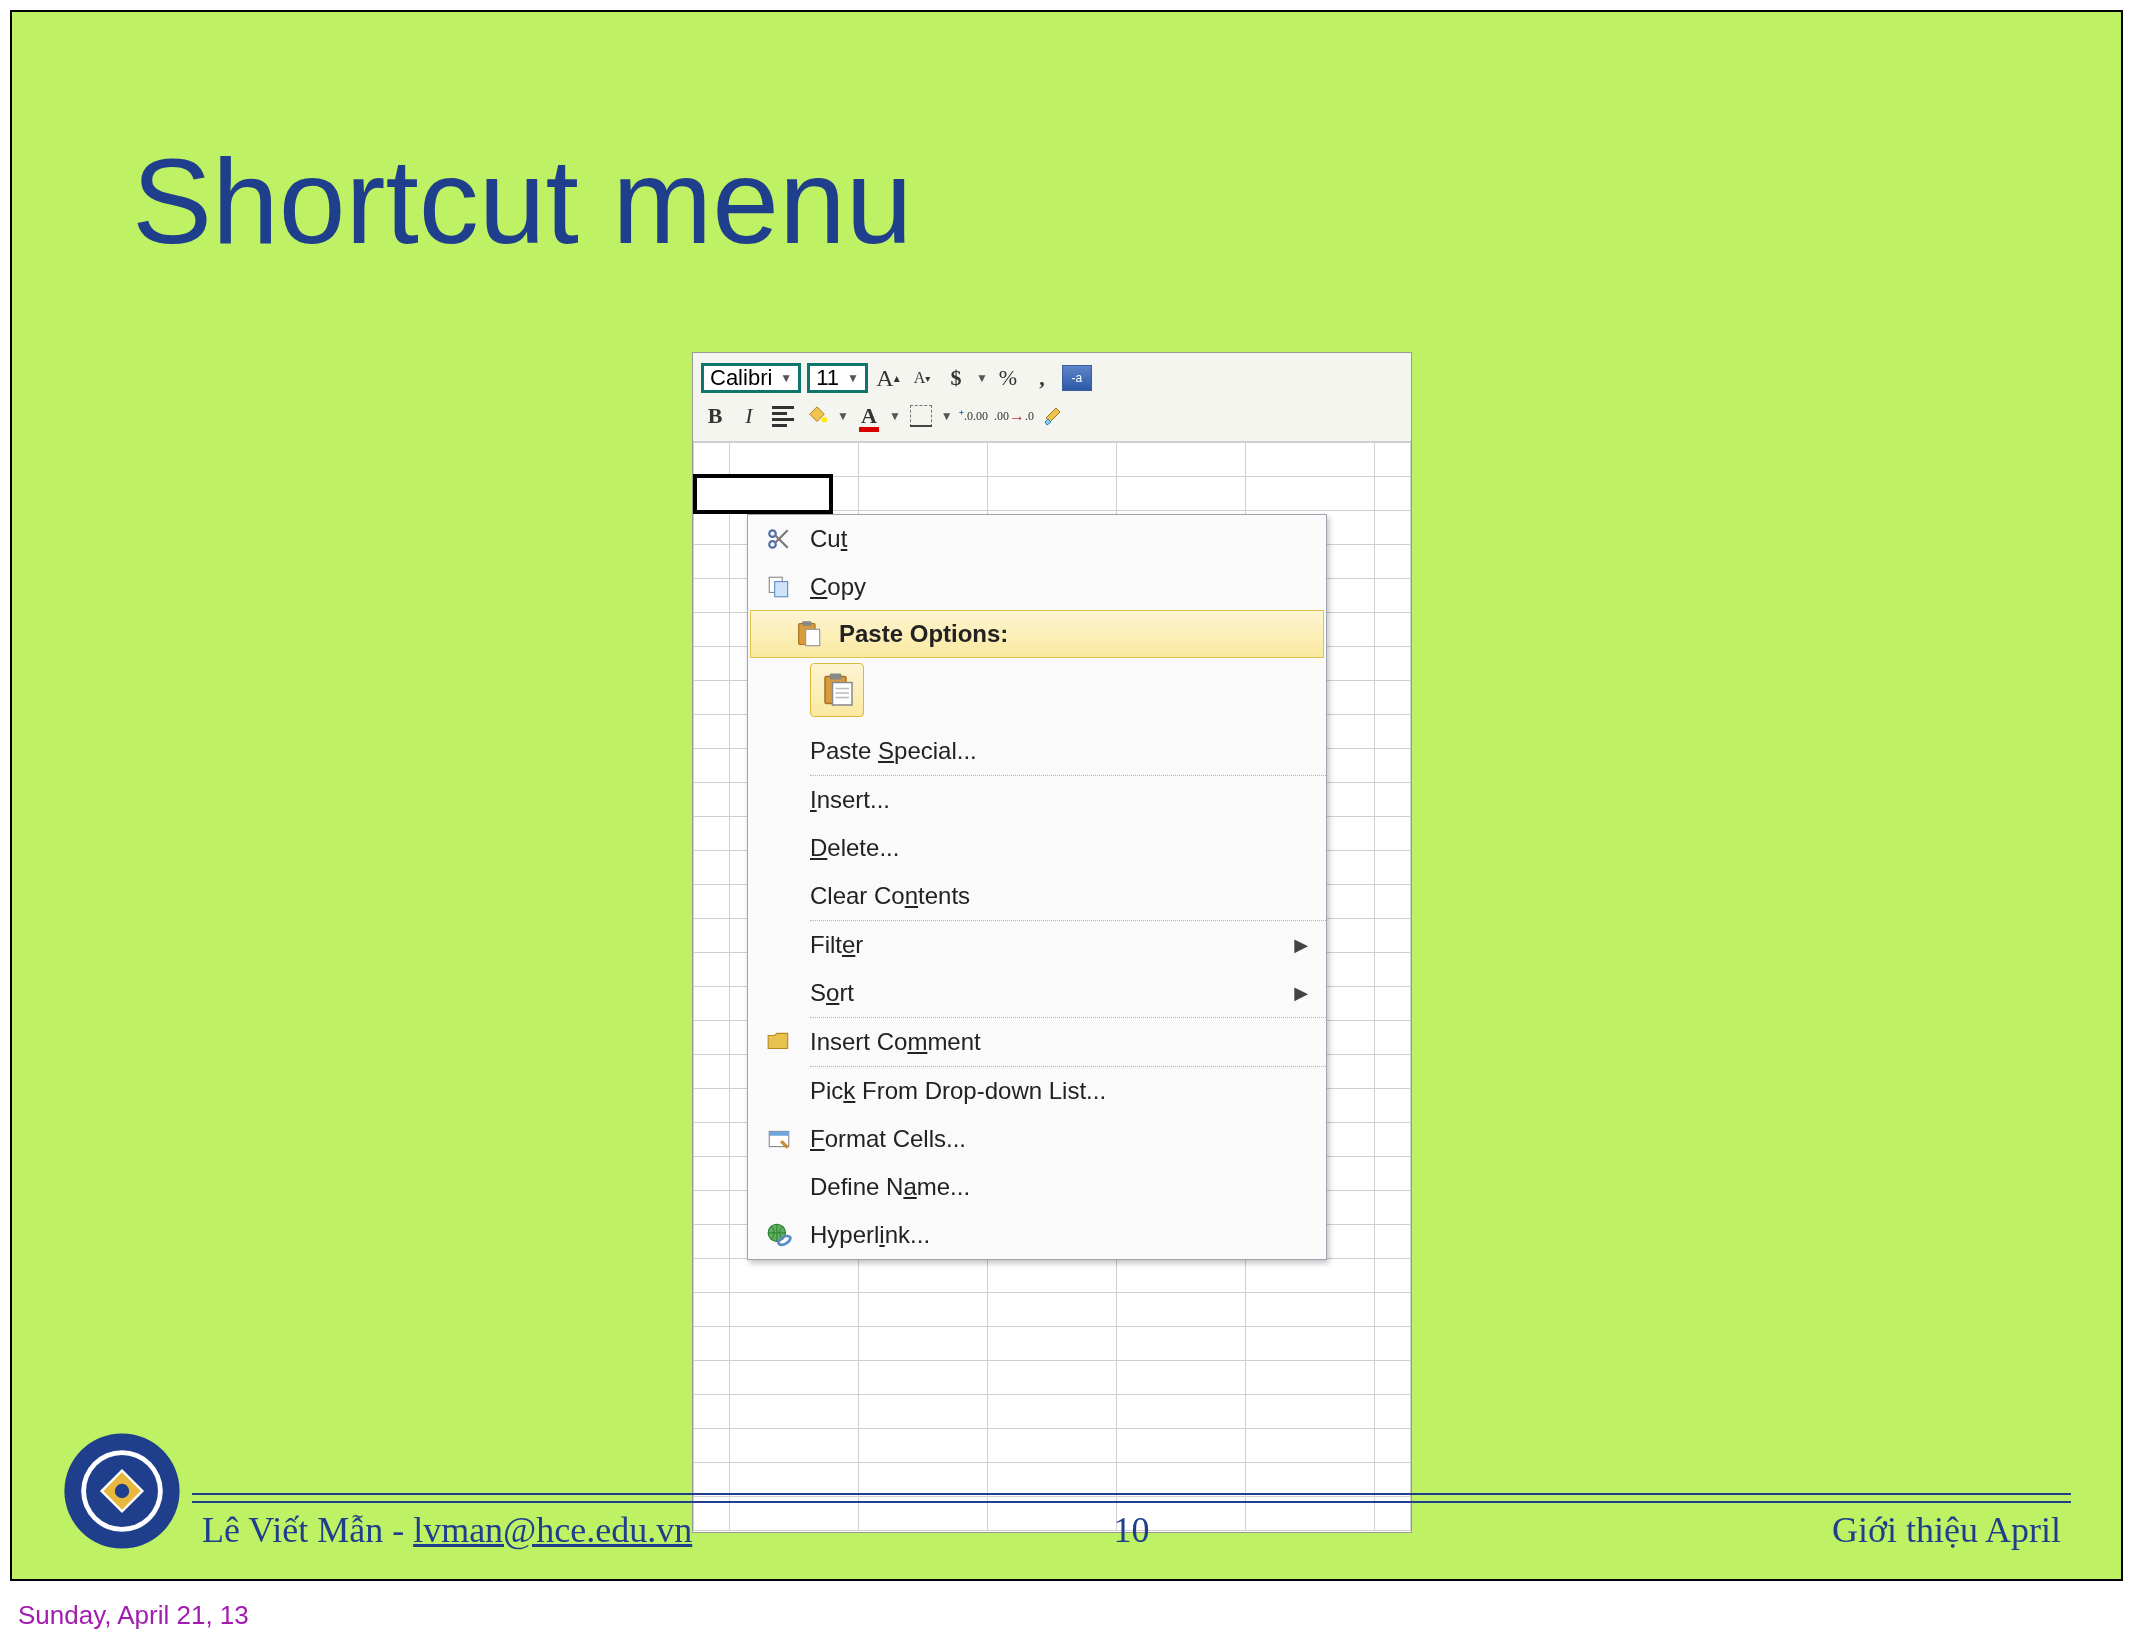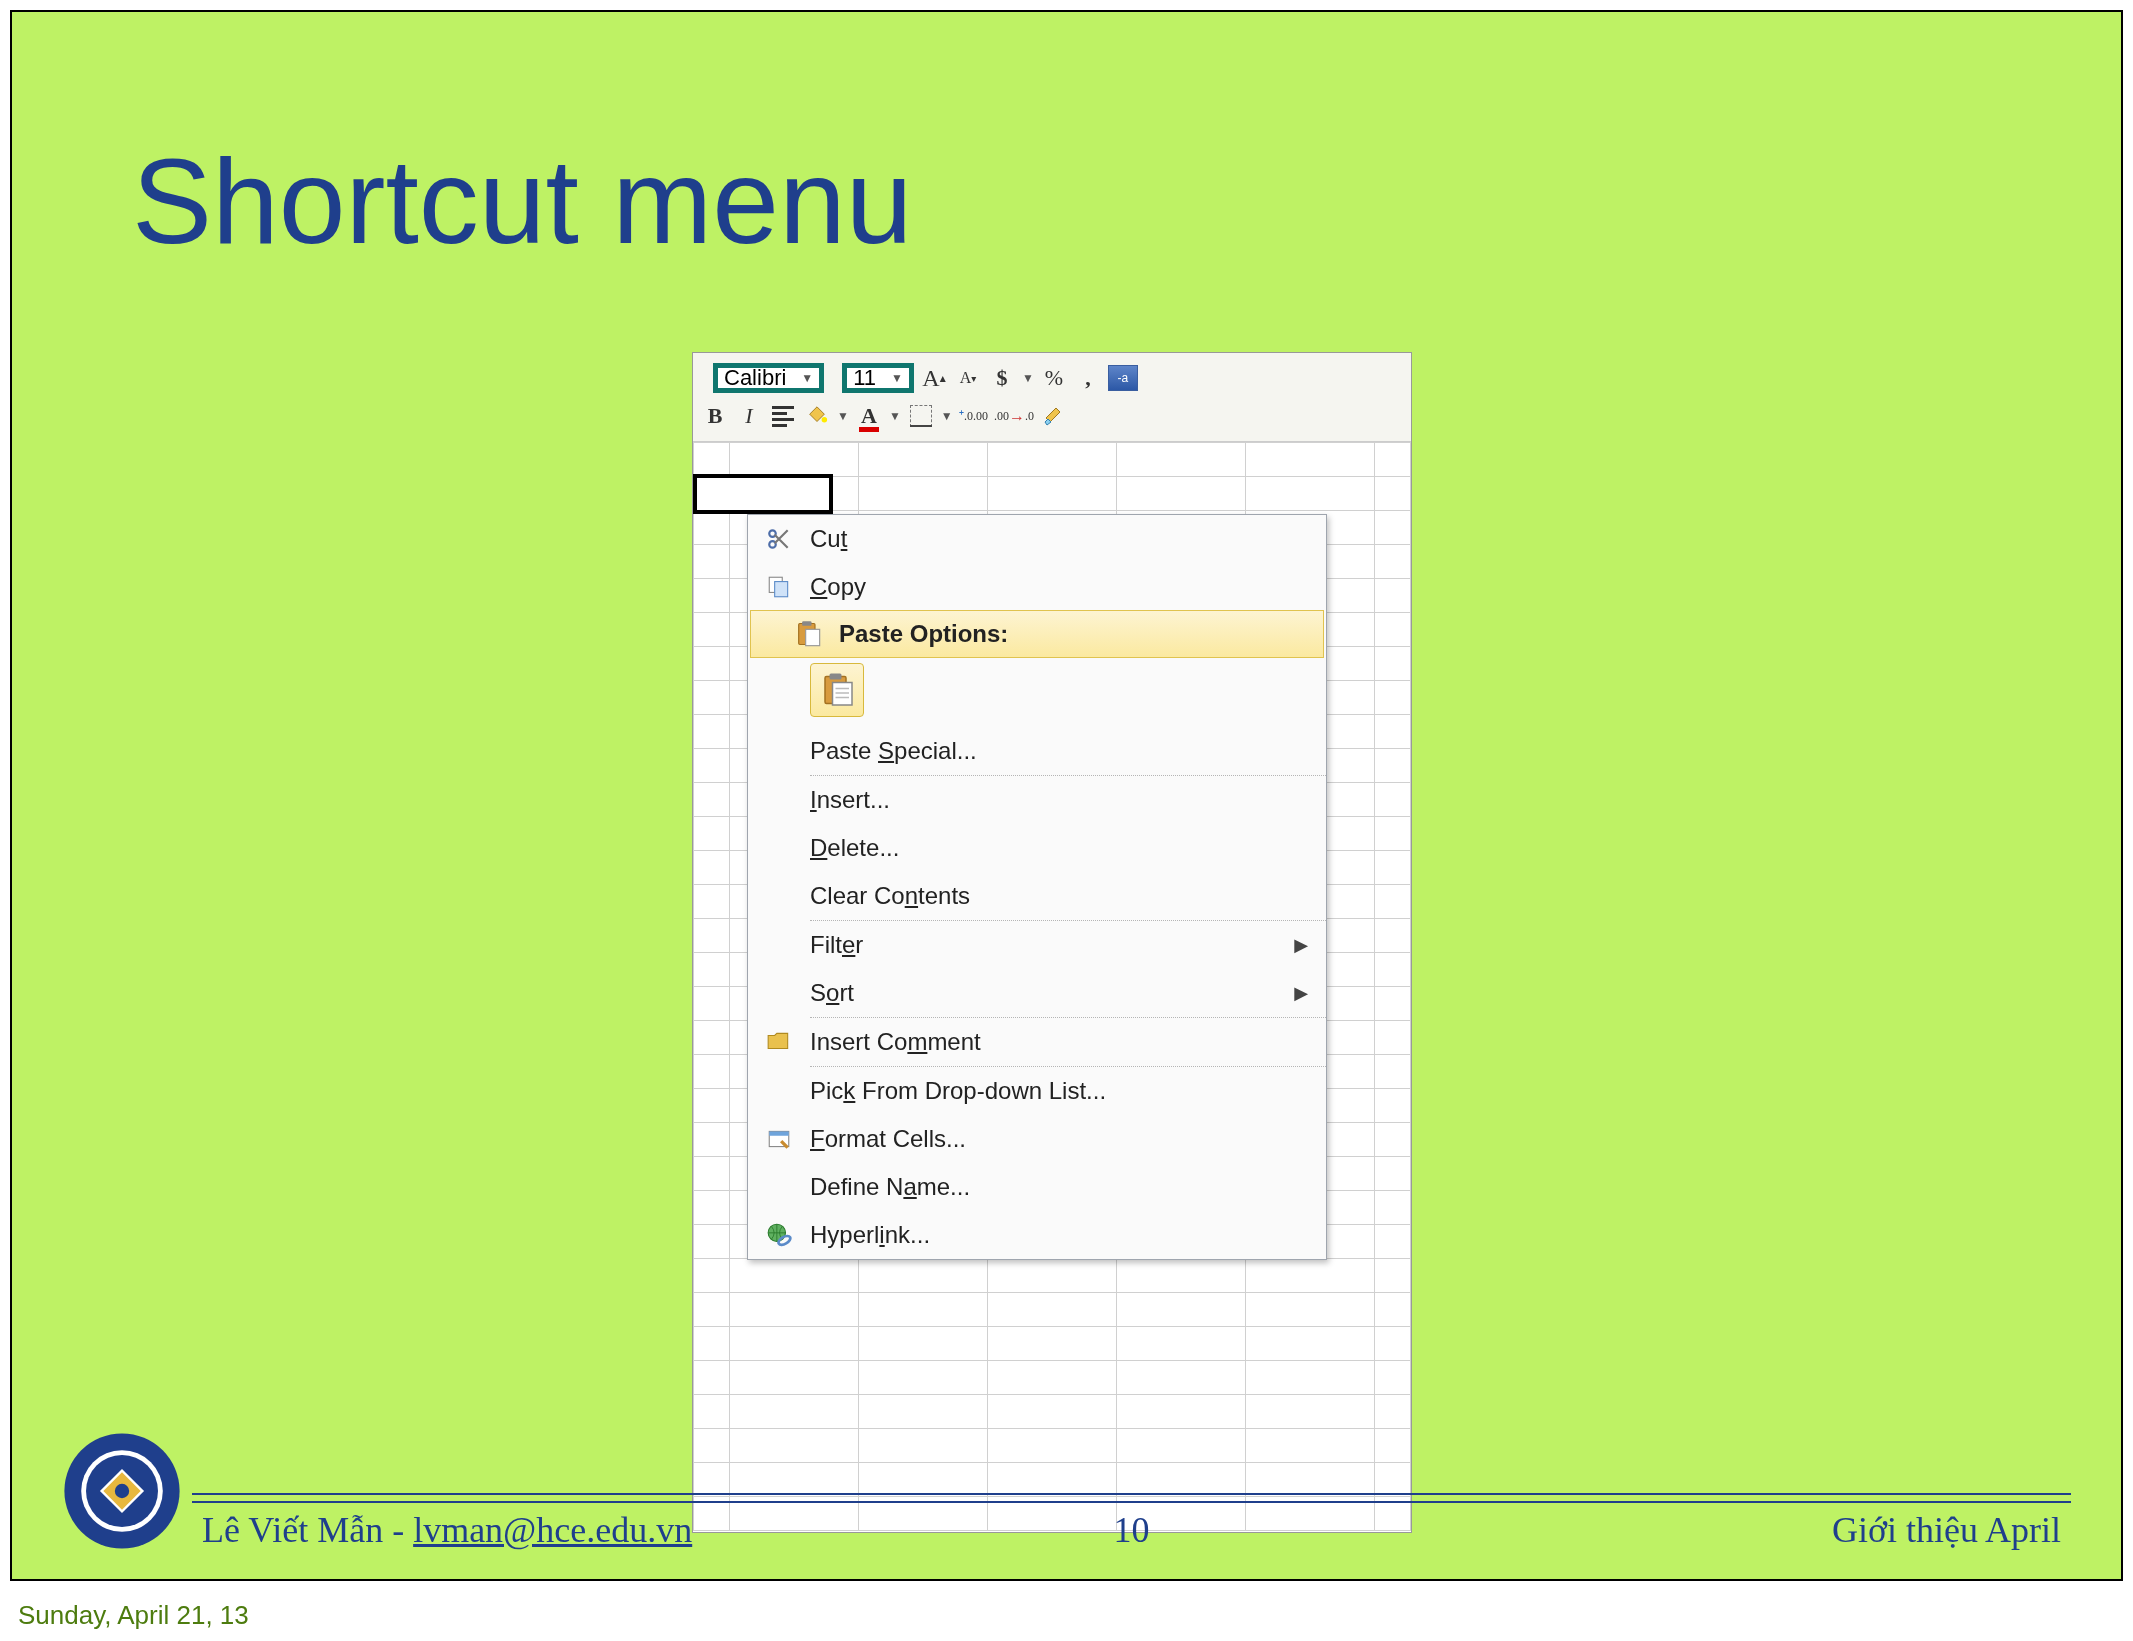--- a/index.html
+++ b/index.html
@@ -42,28 +42,27 @@
     padding: 6px 8px;
   }
   .mini-row {
     display: flex;
     align-items: center;
     gap: 6px;
     height: 38px;
   }
   .font-select {
     background: #fff;
-    border: 5px solid #0f766e;
+    border: 3px solid #0f766e;
     padding: 2px 6px;
     font-size: 22px;
     display: inline-flex;
     align-items: center;
-    gap: 15px;
+    gap: 8px;
     height: 30px;
-    margin-left: 12px;
   }
   .dropdown-arrow {
     font-size: 12px;
     color: #555;
   }
   .tb-btn {
     display: inline-flex;
     align-items: center;
     justify-content: center;
     min-width: 28px;
@@ -254,21 +253,21 @@
     left: 50px;
     width: 120px;
     height: 120px;
   }
   .date-stamp {
     position: absolute;
     bottom: 10px;
     left: 18px;
     font-size: 26px;
     font-family: Helvetica, Arial, sans-serif;
-    color: #4d7c0f;
+    color: #a21caf;
   }
 </style>
 </head>
 <body>
 
 <div class="slide-frame">
 
   <div class="slide-title">Shortcut menu</div>
 
   <div class="excel-screenshot">

